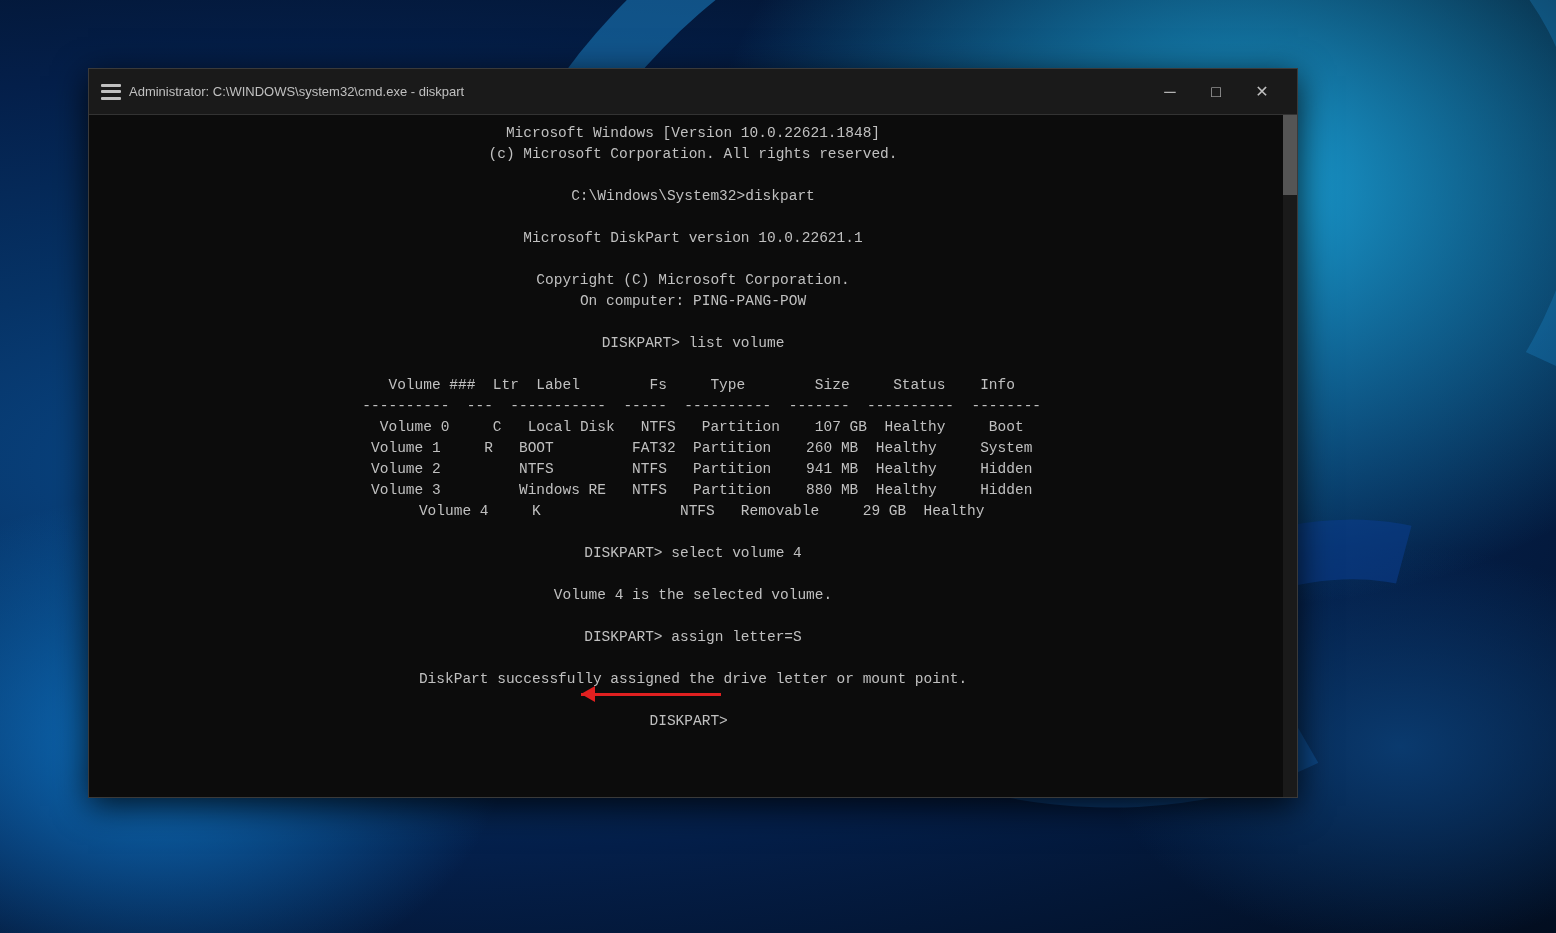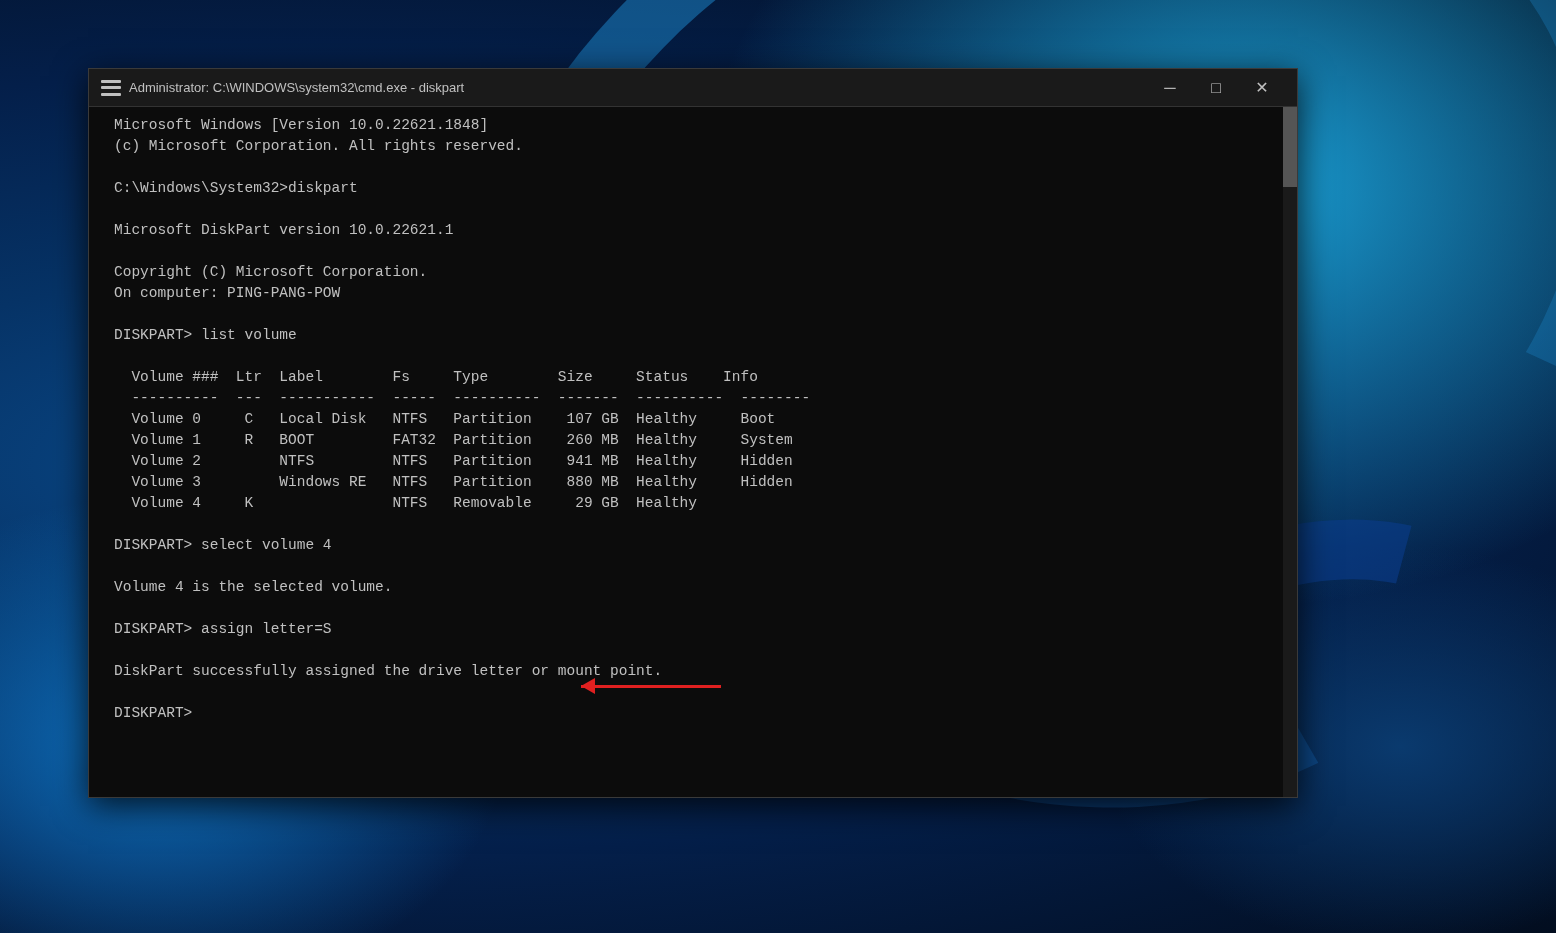--- a/index.html
+++ b/index.html
@@ -75,21 +75,21 @@
       height: 730px;
       background: #0c0c0c;
       border: 1px solid #3a3a3a;
       display: flex;
       flex-direction: column;
       box-shadow: 0 8px 32px rgba(0,0,0,0.8);
     }
 
     
     .titlebar {
-      height: 38px;
+      height: 46px;
       background: #1a1a1a;
       display: flex;
       align-items: center;
       padding: 0 12px;
       flex-shrink: 0;
       border-bottom: 1px solid #333;
     }
 
     .titlebar-icon {
       width: 20px;
@@ -131,20 +131,21 @@
       background: transparent;
       border: none;
     }
 
     
     .cmd-content {
       flex: 1;
       padding: 8px 25px;
       overflow: hidden;
       position: relative;
+      text-align: center;
     }
 
     .cmd-text {
       color: #c0c0c0;
       font-family: 'Courier New', 'Lucida Console', monospace;
       font-size: 14.5px;
       line-height: 1.45;
       white-space: pre;
     }
 

